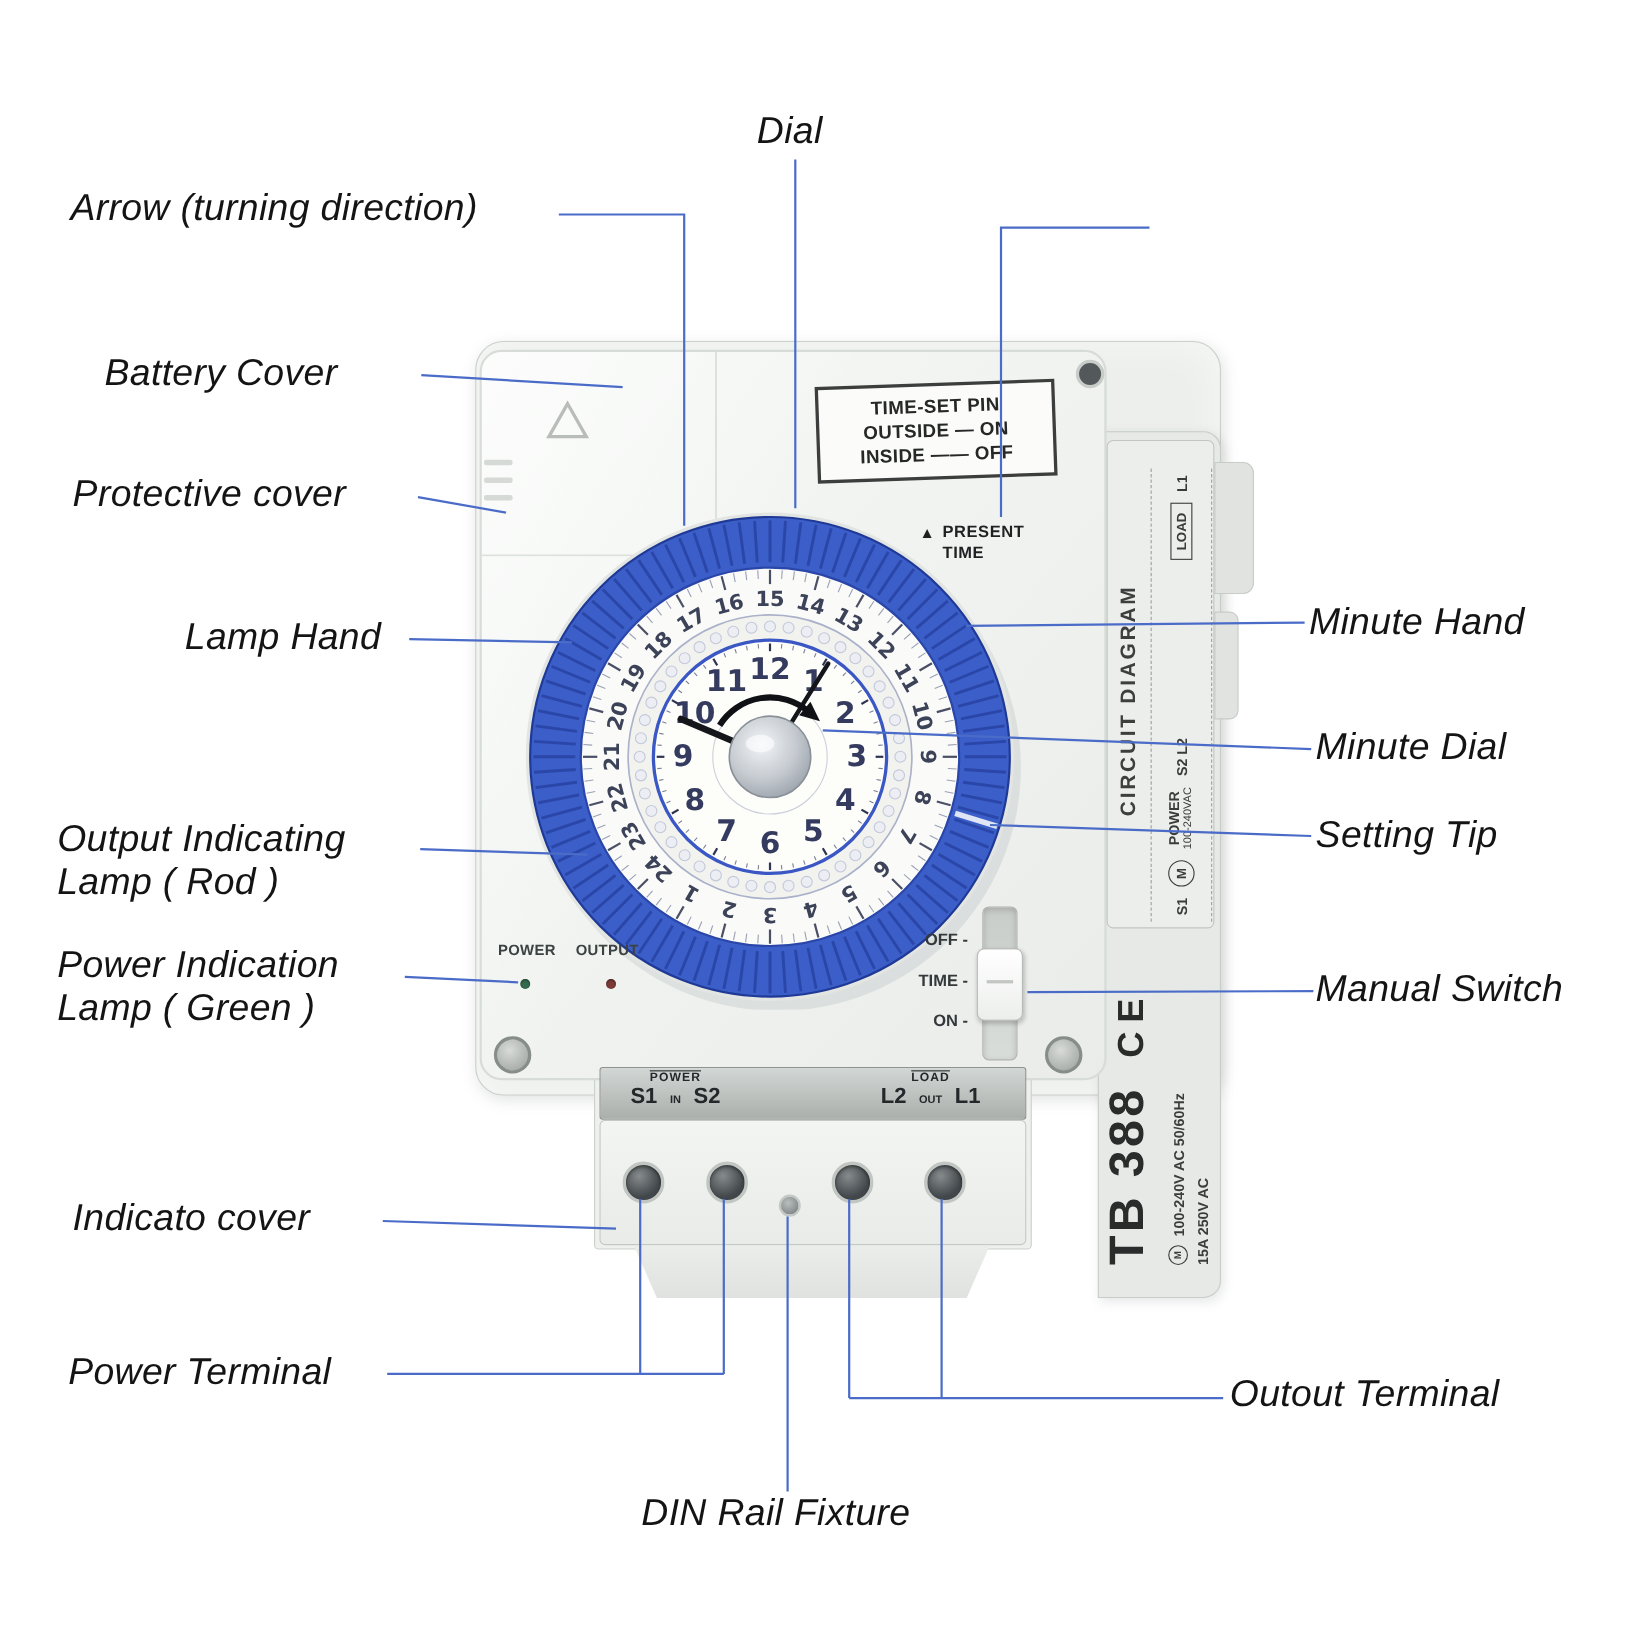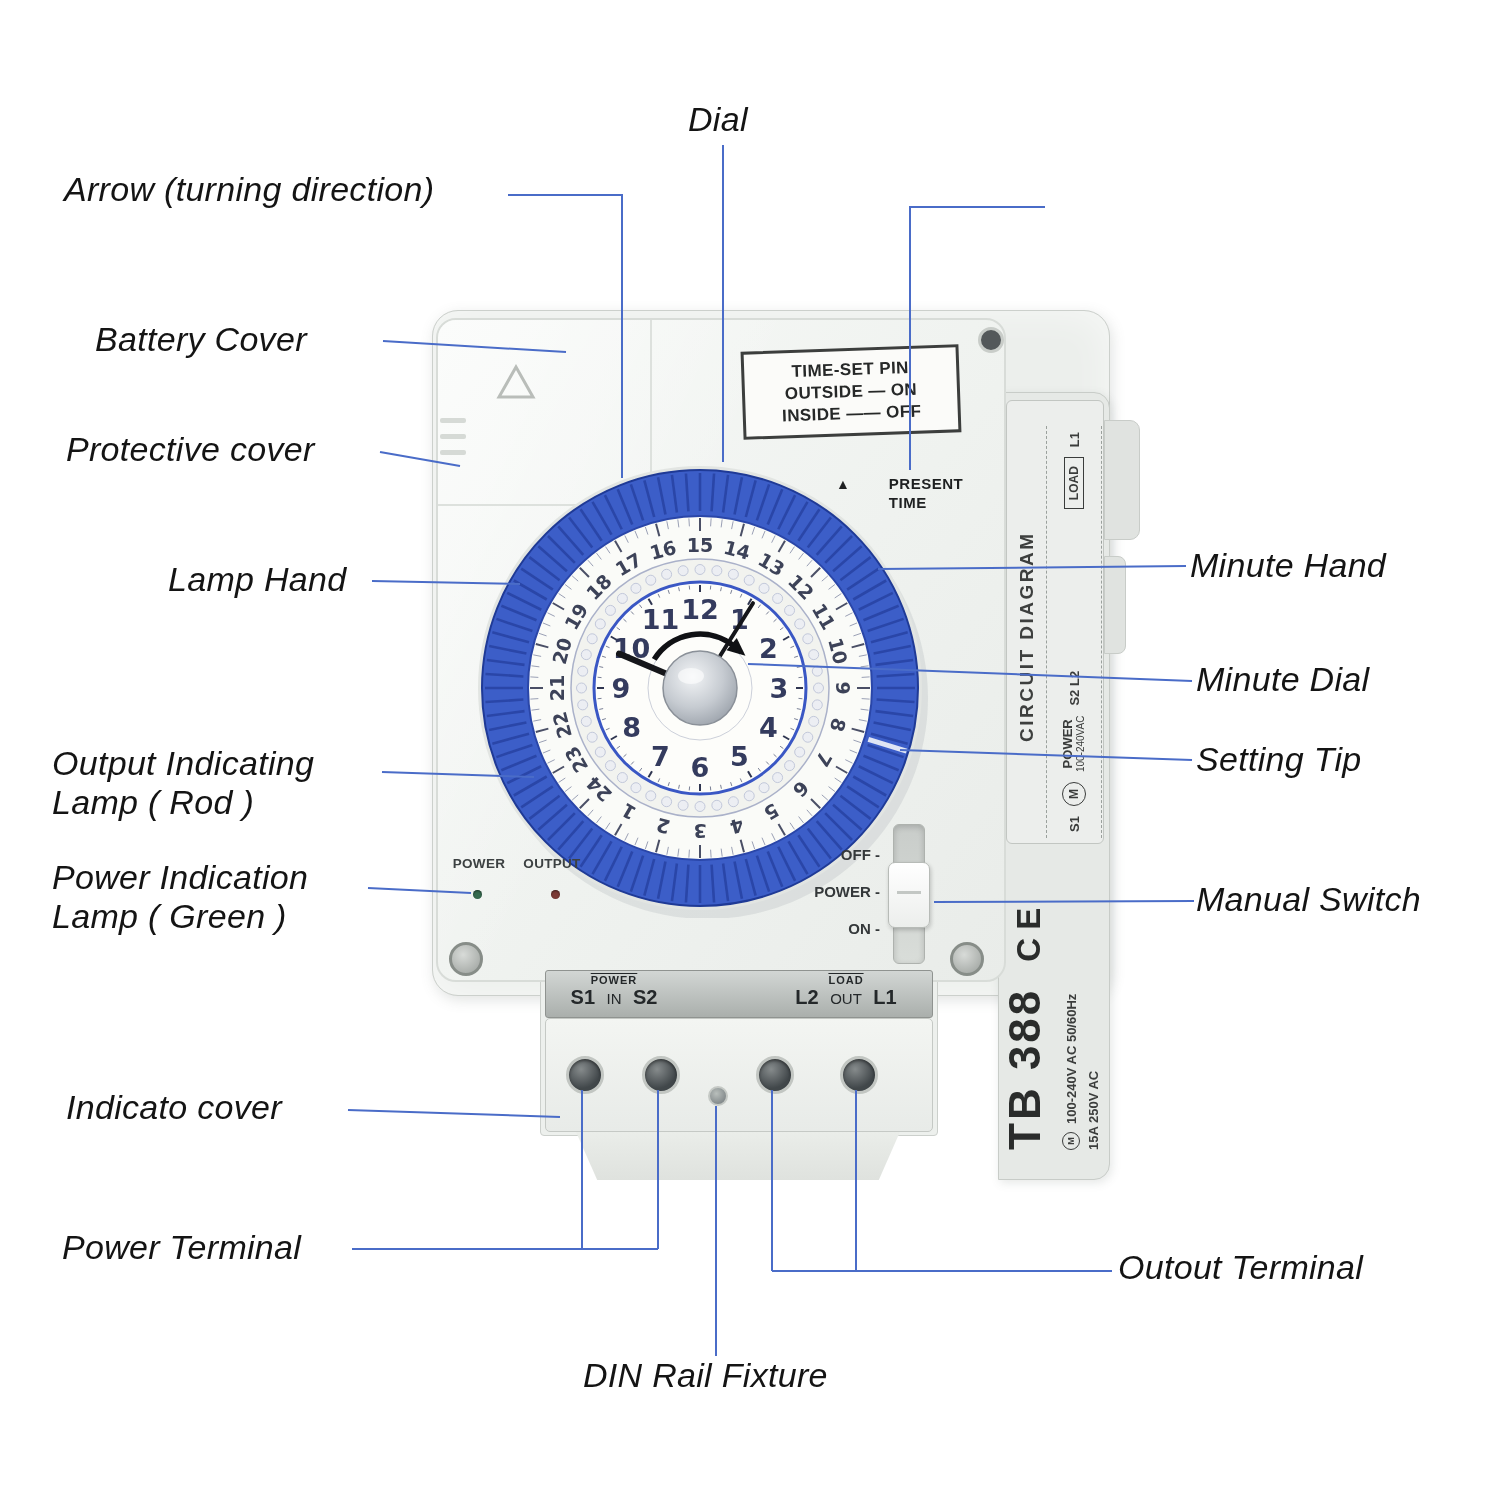--- a/index.html
+++ b/index.html
@@ -32,21 +32,21 @@
            border-right:2px solid #dde1dd;border-bottom:2px solid #dde1dd;
            border-radius:18px 0 8px 0;}
   .groove{position:absolute;width:26px;height:5px;background:#d6dad6;border-radius:2px;}
 
   
   .tsp{left:742px;top:348px;width:204px;padding:8px 4px;transform:rotate(-2deg);
        background:#fbfbf9;border:3px solid #3c3e3d;text-align:center;
        font-weight:bold;font-size:17px;line-height:22px;color:#262828;letter-spacing:.4px;}
   .ptime{left:836px;top:474px;display:flex;gap:7px;align-items:flex-start;color:#1e2021;}
   .ptime .mk{font-size:14px;padding-top:2px;}
-  .ptime .pt{font-size:15px;font-weight:bold;line-height:19px;letter-spacing:.5px;margin-left:32px;}
+  .ptime .pt{font-size:15px;font-weight:bold;line-height:19px;letter-spacing:.5px;}
 
   
   .ledlab{position:absolute;font-size:13.5px;font-weight:bold;color:#3c4142;
           letter-spacing:.3px;text-align:center;}
   .led{position:absolute;width:9px;height:9px;border-radius:50%;
        box-shadow:inset 0 1px 2px rgba(0,0,0,.5);}
   .swlabs{left:792px;top:836px;width:88px;text-align:right;font-size:15px;
           font-weight:bold;line-height:37px;color:#34383a;}
   .swtrack{left:893px;top:824px;width:30px;height:138px;border-radius:6px;
            background:linear-gradient(#c9cdca,#d9ddd9);border:1px solid #aeb2ae;
@@ -55,21 +55,21 @@
           background:linear-gradient(#ffffff,#eceeec);border:1px solid #b7bbb7;
           box-shadow:1px 2px 4px rgba(0,0,0,.2);}
   .kgroove{width:60%;height:3px;background:#c3c7c4;margin:28px auto 0;}
 
   
   .strip{left:545px;top:970px;width:386px;height:46px;border-radius:3px;
          background:linear-gradient(#d2d6d4,#aaafac);border:1px solid #8f9390;}
   .tgroup{position:absolute;top:3px;width:120px;text-align:center;color:#24282a;}
   .tover{font-size:11px;font-weight:bold;text-decoration:overline;letter-spacing:1px;}
   .tbig{font-size:20px;font-weight:bold;}
-  .tsm{font-size:15px;font-weight:normal;margin:4px 7px;}
+  .tsm{font-size:10px;font-weight:bold;margin:4px 7px;}
   .tcover{left:545px;top:1018px;width:386px;height:112px;border-radius:5px;
           background:linear-gradient(#f3f5f2,#e8ebe8);border:1px solid #c5c9c5;}
   .screw{position:absolute;width:32px;height:32px;border-radius:50%;
          background:radial-gradient(circle at 38% 32%,#868b8c,#41474a 65%);
          border:3px solid #c2c6c2;box-shadow:inset 0 2px 3px rgba(0,0,0,.4);}
   .shole{left:708px;top:1086px;width:16px;height:16px;border-radius:50%;
          background:radial-gradient(circle at 40% 35%,#b9bfbc,#70777a);border:2px solid #c5c9c5;}
   .lip{left:562px;top:1132px;width:352px;height:48px;
        background:linear-gradient(#eaede9,#dfe2de);
        clip-path:polygon(4% 0,96% 0,90% 100%,10% 100%);}
@@ -521,21 +521,21 @@
     </span>
   </div>
 
   <div class="ledlab" style="left:450px;top:856px;width:58px">POWER</div>
   <div class="led" id="power-led" style="left: 473px; top: 890px; background: rgb(53, 106, 78);"></div>
   <div class="ledlab" style="left:520px;top:856px;width:64px">OUTPUT</div>
   <div class="led" id="output-led" style="left: 551px; top: 890px; background: rgb(124, 59, 54);"></div>
 
   <div class="abs swlabs">
     <div>OFF -</div>
-    <div>POWER -</div>
+    <div>TIME -</div>
     <div>ON -</div>
   </div>
   <div class="abs swtrack"></div>
   <div class="abs swknob">
     <div class="kgroove"></div>
   </div>
 
   <div class="abs cframe"></div>
   <div class="rot ctitle" style="left: 1016px; top: 742px;">CIRCUIT DIAGRAM</div>
   <div class="rot schem" style="left: 1046px; top: 838px;">

